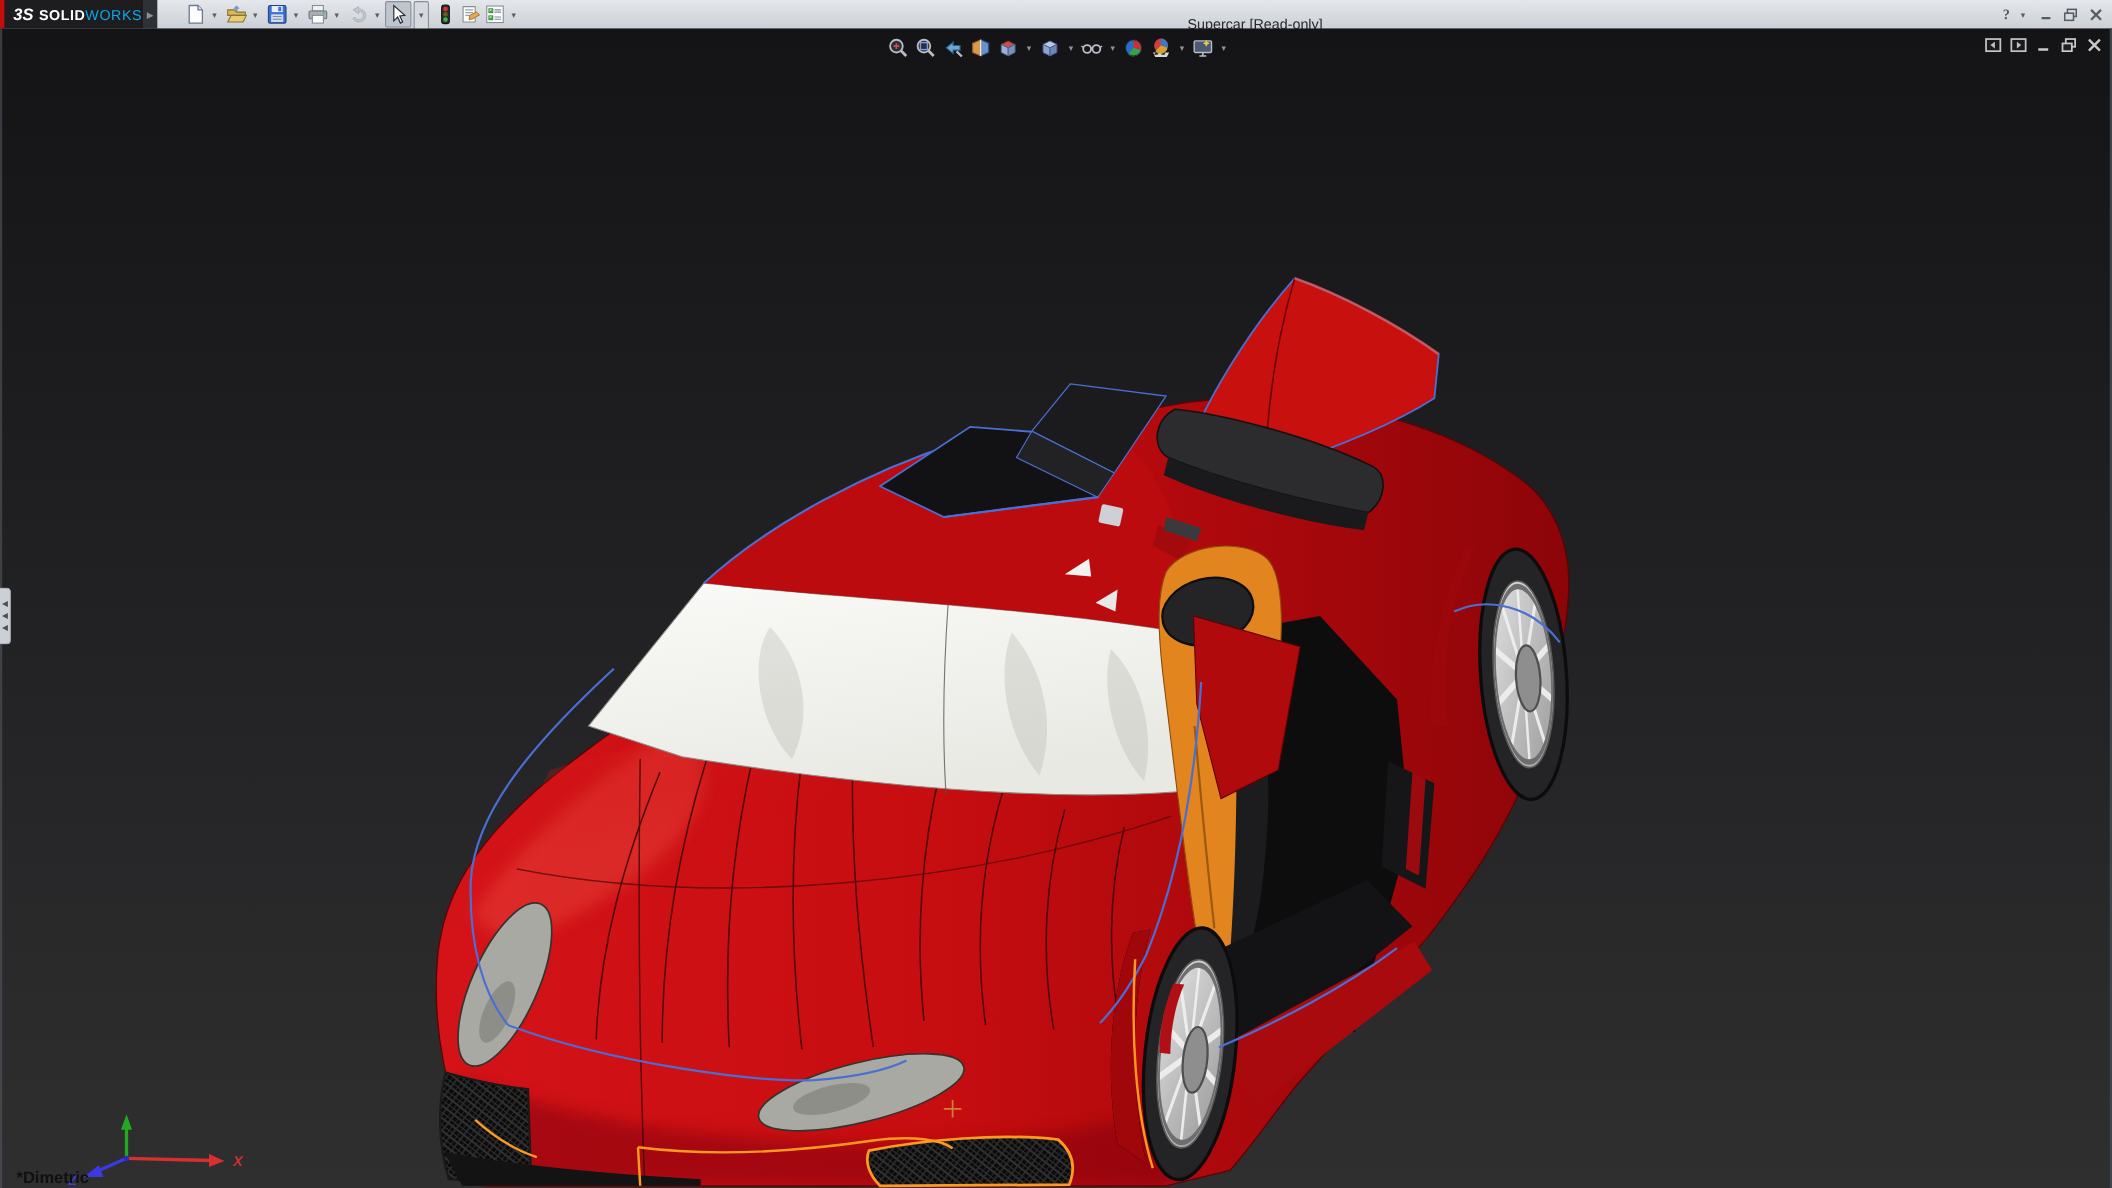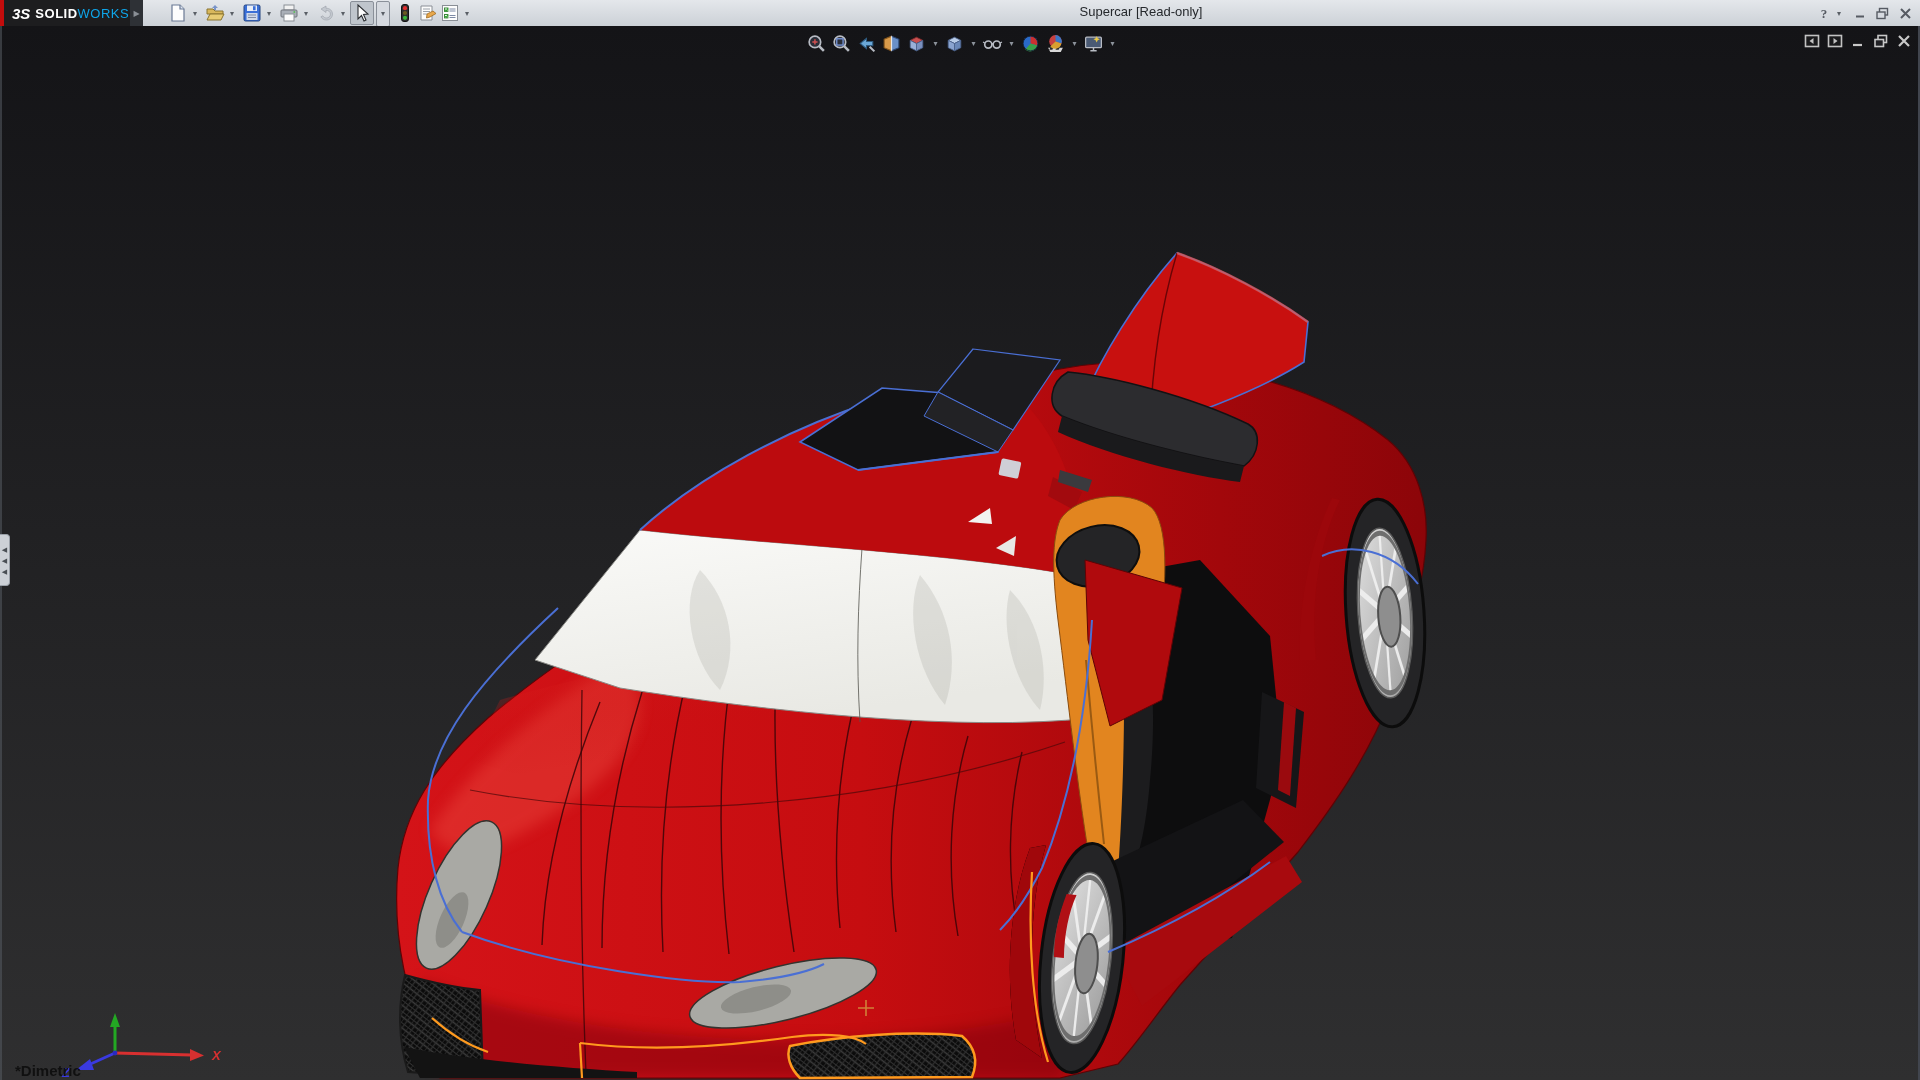--- a/index.html
+++ b/index.html
@@ -14,21 +14,21 @@
   #logo .stripe{position:absolute;left:0;top:0;width:4px;height:26px;background:#c30c0c;}
   #logo .mark{color:#fff;font-style:italic;font-weight:bold;font-size:15px;margin-left:12px;}
   #logo .bold{color:#fff;font-weight:bold;font-size:13px;letter-spacing:.5px;margin-left:5px;}
   #logo .light{color:#0ea5e9;font-weight:300;font-size:13px;letter-spacing:.5px;}
   #logo-tab{position:absolute;left:130px;top:0;width:13px;height:26px;background:#2e3136;
     display:flex;align-items:center;justify-content:center;color:#8a8f96;font-size:8px;}
   .tb-ico{position:absolute;top:3px;width:20px;height:20px;}
   .tb-dd{position:absolute;top:9px;width:10px;height:10px;font-size:8px;color:#5a5f66;text-align:center;line-height:10px;}
   .tb-sel{position:absolute;top:1px;width:24px;height:24px;background:#bfc5cc;
     border:1px solid #8a9099;border-radius:2px;box-sizing:border-box;}
-  #win-title{position:absolute;left:1141px;top:4px;transform:translateX(-50%);
+  #win-title{position:absolute;left:1141px;top:14px;transform:translateX(-50%);
     font-size:13px;color:#25282c;white-space:nowrap;}
   .winbtn{position:absolute;top:4px;width:20px;height:18px;display:flex;align-items:center;justify-content:center;}
 
   
   #viewport{position:absolute;left:0;top:26px;width:1920px;height:1054px;
     background:linear-gradient(#141417,#2f2f30);}
   #vp-left-edge{position:absolute;left:0;top:0;width:2px;height:100%;background:#565b63;opacity:.55;}
   #vp-right-edge{position:absolute;right:0;top:0;width:2px;height:100%;background:#41454e;}
   #car-svg{position:absolute;left:0;top:0;width:1920px;height:1054px;}
 

